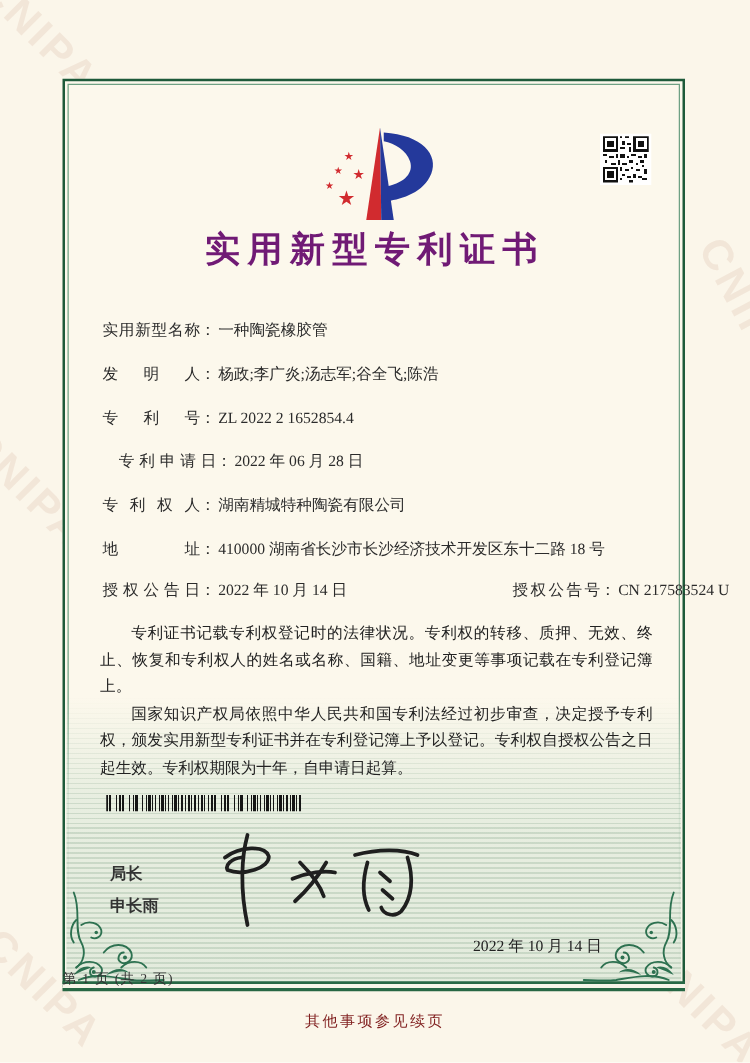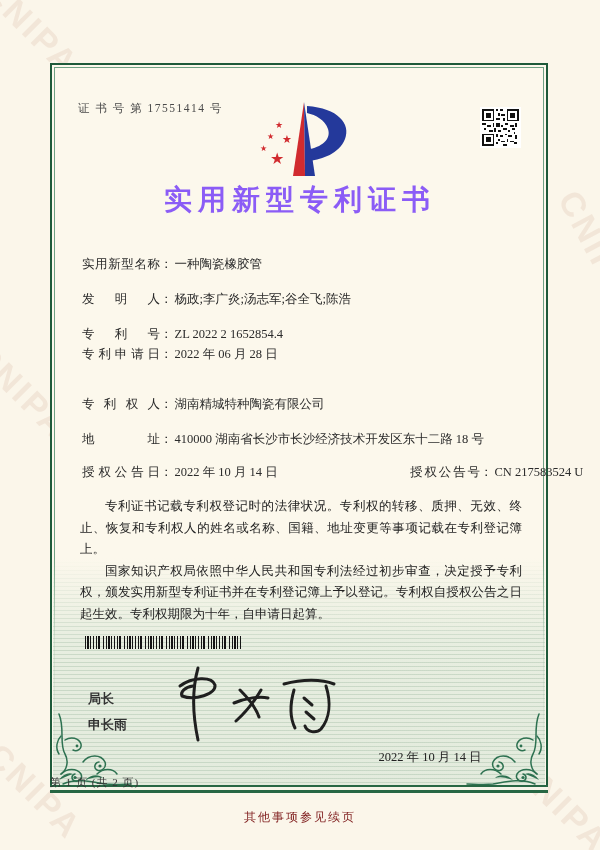--- a/index.html
+++ b/index.html
@@ -26,21 +26,21 @@
            background:repeating-linear-gradient(0deg, rgba(138,170,144,.30) 0 1px, transparent 1px 4px);
            -webkit-mask:linear-gradient(to bottom, transparent, #000 40%);
            mask:linear-gradient(to bottom, transparent, #000 40%); }
 
   
   .cert-no { position:absolute; left:78px; top:101px; font-size:11.5px; letter-spacing:1.5px; color:#4a4a4a; }
   .logo { position:absolute; left:252px; top:96px; width:112px; height:86px; }
   .qr { position:absolute; left:480px; top:107px; width:41px; height:41px; background:#fff; padding:2px; }
   .qr svg { width:100%; height:100%; }
   .title { position:absolute; left:0; top:181px; width:600px; text-align:center;
-           font-size:28px; font-weight:bold; letter-spacing:6px; color:#8b5cf6; }
+           font-size:28px; font-weight:bold; letter-spacing:6px; color:#701a75; }
 
   
   .row { position:absolute; left:82px; font-size:12.5px; color:#2b2b2b; white-space:nowrap; }
   .lbl { display:inline-block; width:78px; text-align:justify; text-align-last:justify; vertical-align:bottom; }
   .lbl2 { display:inline-block; width:70px; text-align:justify; text-align-last:justify; vertical-align:bottom; }
   .val { margin-left:2px; }
   .pair2 { position:absolute; left:328px; top:0; white-space:nowrap; }
 
   
   .paras { position:absolute; left:80px; top:496px; width:442px; font-size:12.5px;
@@ -122,21 +122,20 @@
       <circle cx="22" cy="65.5" r="1.6"></circle>
         <circle cx="47" cy="54" r="1.6"></circle>
         <circle cx="24" cy="34" r="1.4"></circle>
       <path d="M6,68 C10,62 16,60 20,62 C14,64 10,66 6,68 Z"></path>
       <path d="M32,68 C38,62 46,62 50,66 C44,64 38,66 32,68 Z"></path>
     </g>
   </svg>
 
   <div class="bottom-band"></div>
 
-  <div class="cert-no">证 书 号 第 17551414 号</div>
 
   <svg class="logo" viewBox="0 0 112 86">
     <polygon points="52,6 41,80 53,80" fill="#d12b2f"></polygon>
     <polygon points="52,6 53,80 63,80" fill="#24399b"></polygon>
     <path d="M55,10 C86,12 99,28 93,43 C87,58 70,63 58,65 L58,53 C72,50 79,42 76,33 C73,24 64,19 55,17 Z" fill="#24399b"></path>
     <text x="23" y="32" font-size="9" fill="#d12b2f">★</text>
     <text x="15" y="43" font-size="8" fill="#d12b2f">★</text>
     <text x="30" y="47" font-size="11" fill="#d12b2f">★</text>
     <text x="8" y="55" font-size="8" fill="#d12b2f">★</text>
     <text x="18" y="68" font-size="16" fill="#d12b2f">★</text>
@@ -196,21 +195,21 @@
 
   <div class="row" style="top:256px;">
     <span class="lbl">实用新型名称</span><span>：</span><span class="val">一种陶瓷橡胶管</span>
   </div>
   <div class="row" style="top:291px;">
     <span class="lbl">发明人</span><span>：</span><span class="val">杨政;李广炎;汤志军;谷全飞;陈浩</span>
   </div>
   <div class="row" style="top:326px;">
     <span class="lbl">专利号</span><span>：</span><span class="val">ZL 2022 2 1652854.4</span>
   </div>
-  <div class="row" style="top:346px;">
+  <div class="row" style="top:361px;margin-left:13px;">
     <span class="lbl">专利申请日</span><span>：</span><span class="val">2022 年 06 月 28 日</span>
   </div>
   <div class="row" style="top:396px;">
     <span class="lbl">专利权人</span><span>：</span><span class="val">湖南精城特种陶瓷有限公司</span>
   </div>
   <div class="row" style="top:431px;">
     <span class="lbl">地址</span><span>：</span><span class="val">410000 湖南省长沙市长沙经济技术开发区东十二路 18 号</span>
   </div>
   <div class="row" style="top:464px; width:440px;">
     <span class="lbl">授权公告日</span><span>：</span><span class="val">2022 年 10 月 14 日</span>

